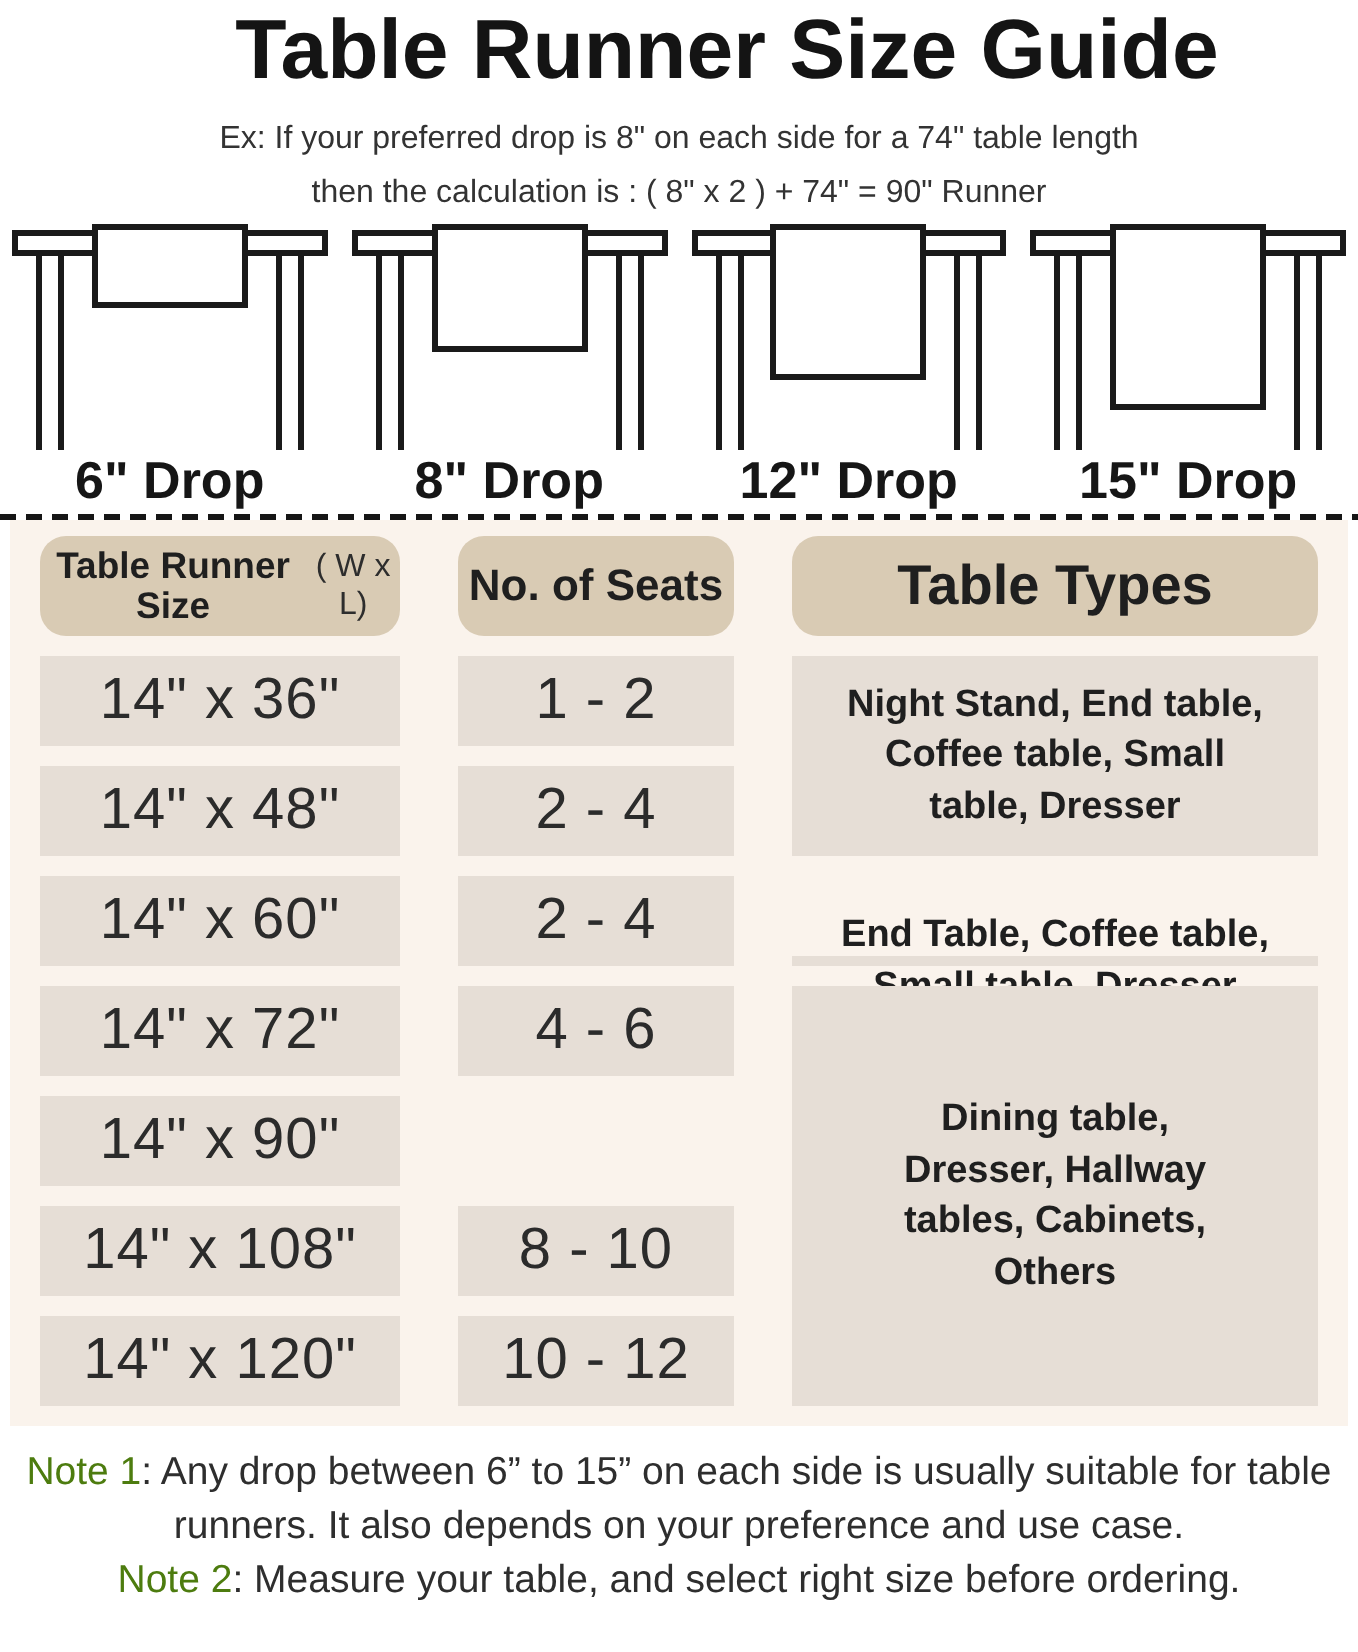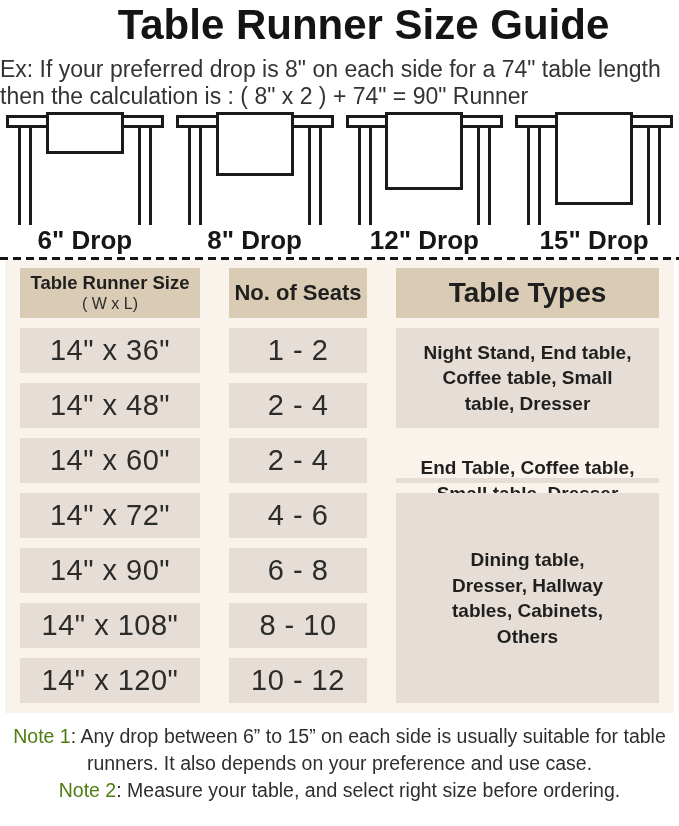--- a/index.html
+++ b/index.html
@@ -11,21 +11,21 @@
   }
   .page{width:679px;height:826px;position:relative;background:#ffffff;}
 
   
   .top{ text-align:center; }
   .title{
     margin:3px 0 9px 0; font-size:42px; line-height:1.05; font-weight:700;
     letter-spacing:0px; color:#141414; text-align:center;padding-left:48px;
   }
   .formula{ margin:0; font-size:20.5px; line-height:27px; color:#333; text-align:center; }
-  .example{ margin:0; font-size:23px; line-height:27px; color:#333; text-align:left; }
+  .example{ margin:0; font-size:16px; line-height:27px; color:#333; text-align:center; }
 
   
   .figures{
     height:147px; display:grid; grid-template-columns:repeat(4,1fr);
   }
   .figure{ position:relative; }
   .art{ position:absolute; top:3px; left:4px; right:4px; height:112px; }
   .tabletop{
     position:absolute; left:2px; right:2px; top:2px; height:7px;
     background:#fff; border:3px solid #1a1a1a; z-index:1;
@@ -53,22 +53,22 @@
   .panel{
     margin:0 5px; background:#faf3ec; padding:8px 15px 10px 15px;
   }
   .grid{
     display:grid;
     grid-template-columns:180px 138px 263px;
     grid-template-rows:50px repeat(7,45px);
     gap:10px 29px;
   }
   .hcell{
-    background:#d9cbb4; display:flex; flex-direction:column;
-    align-items:center; justify-content:center; text-align:center;
+    background:#d9cbb4; display:flex; flex-direction:row;
+    align-items:center; justify-content:center; text-align:center;border-radius:13px;
   }
   .h-main{ font-weight:700; font-size:18.5px; line-height:1.1; color:#1f1f1f; }
   .h-sub{ font-size:16px; line-height:1.15; color:#2d2d2d; margin-top:1px; }
   .h-seats{ font-weight:700; font-size:22px; color:#1f1f1f; }
   .h-types{ font-weight:700; font-size:28px; color:#1f1f1f; }
   .dcell{
     background:#e6ded6; display:flex; align-items:center; justify-content:center;
     text-align:center;
   }
   .val{ font-size:29px; color:#2b2b2b; letter-spacing:0.5px; }
@@ -194,23 +194,20 @@
         </div>
       <div class="dcell c2" style="grid-row:3">
           <span class="val">2 - 4</span>
         </div>
       <div class="dcell c2" style="grid-row:4">
           <span class="val">2 - 4</span>
         </div>
       <div class="dcell c2" style="grid-row:5">
           <span class="val">4 - 6</span>
         </div>
-      <div class="dcell c2" style="grid-row:6">
-          <span class="val">6 - 8</span>
-        </div>
       <div class="dcell c2" style="grid-row:7">
           <span class="val">8 - 10</span>
         </div>
       <div class="dcell c2" style="grid-row:8">
           <span class="val">10 - 12</span>
         </div>
 
       <div class="dcell c3 rowspan2">
           <span class="types">Night Stand, End table,
 Coffee table, Small

